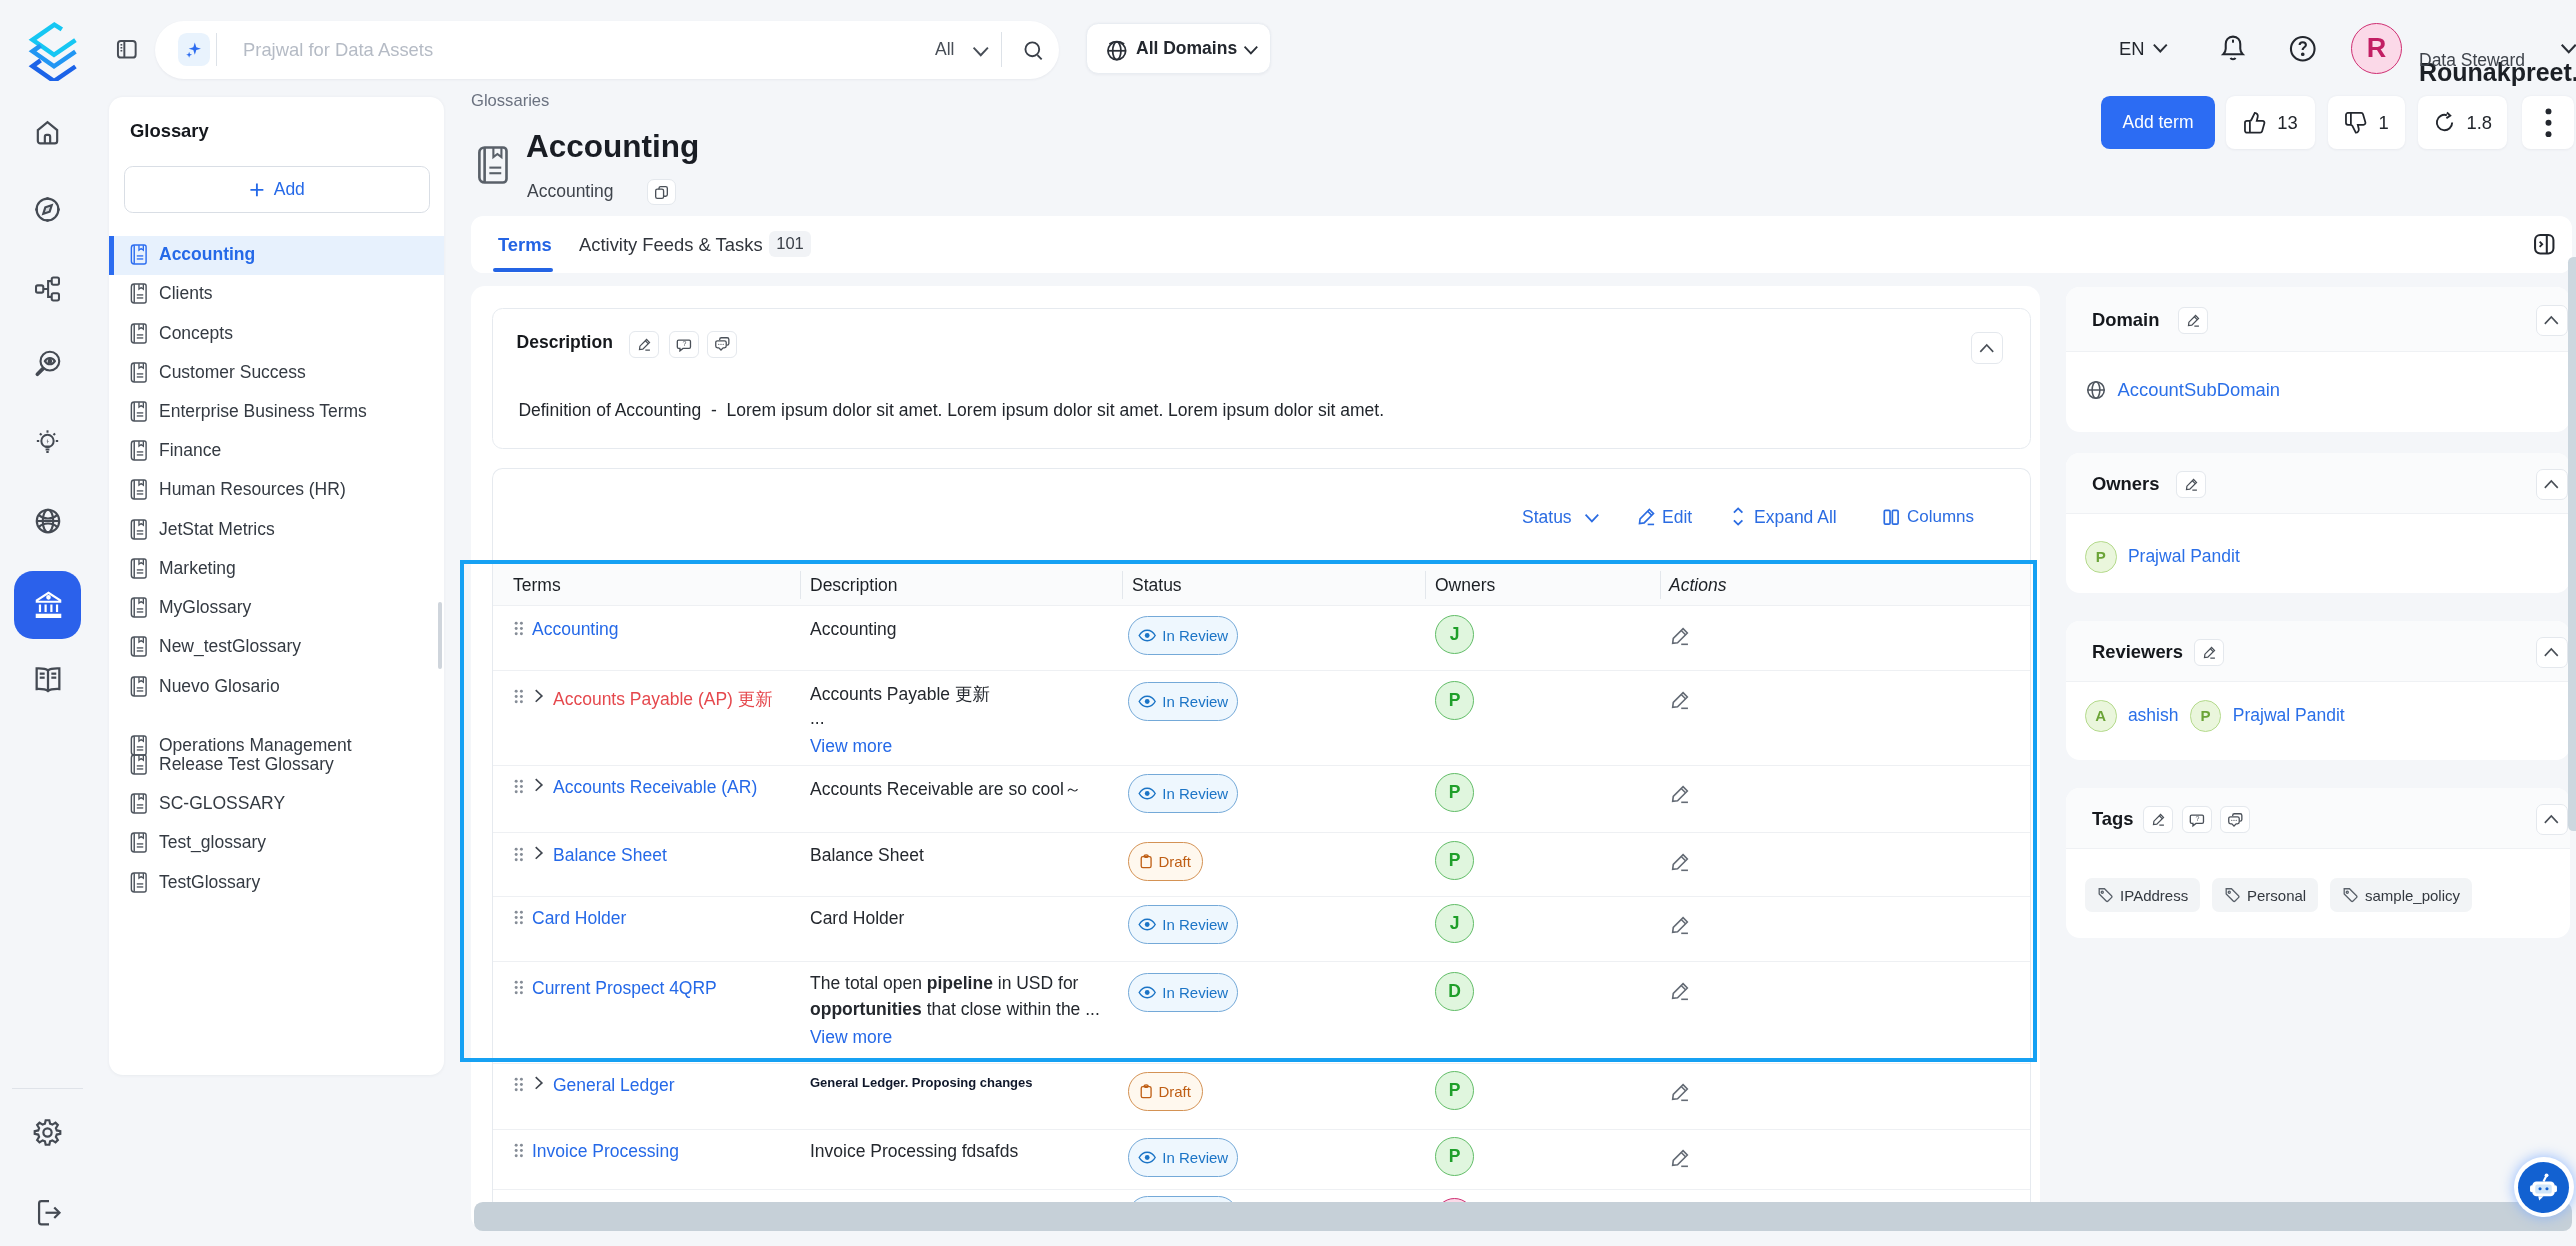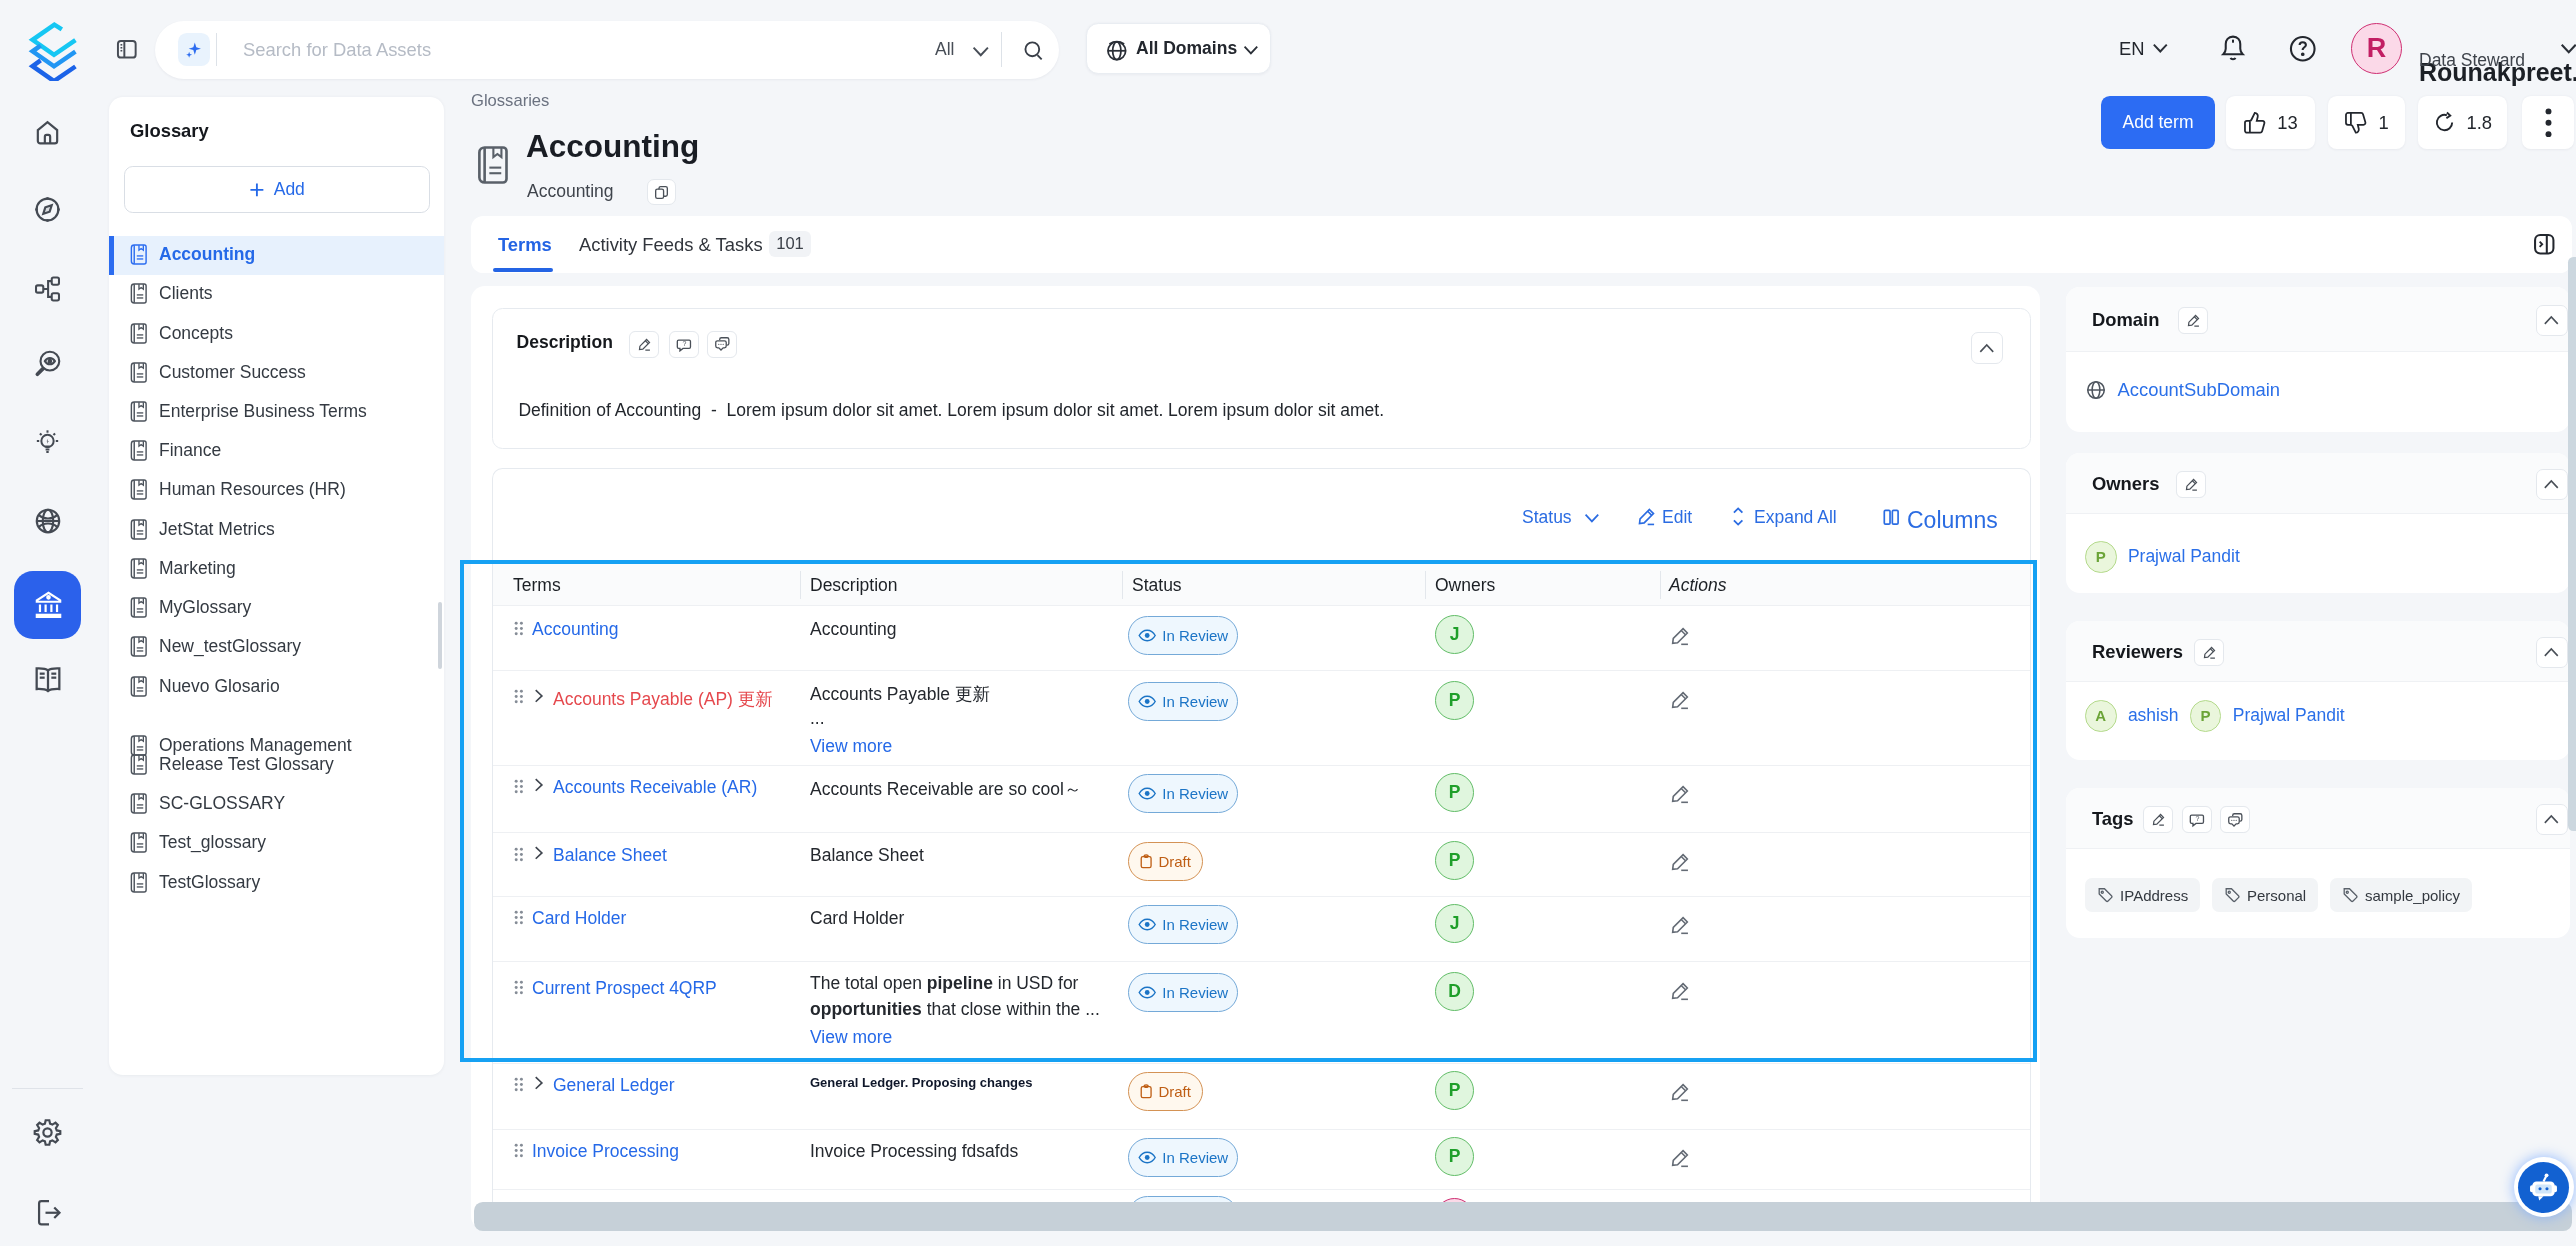--- a/index.html
+++ b/index.html
@@ -32,21 +32,21 @@
   </svg>
 
   <div class="abs" style="left:155px;top:21px;width:904px;height:58px;background:#fff;border-radius:29px;box-shadow:0 0.9px 2.6px rgba(30,40,70,.06);">
     <div class="abs" style="left:23px;top:12.3px;width:31.5px;height:33px;background:#e9f3fd;border-radius:8.8px;display:flex;align-items:center;justify-content:center;">
       <svg width="21" height="21" viewBox="0 0 24 24" fill="#2c6cf0">
           <path d="M13.5 4 L15.2 9.3 L20.5 11 L15.2 12.7 L13.5 18 L11.8 12.7 L6.5 11 L11.8 9.3 Z"></path>
           <path d="M7 14.5 L7.9 17 L10.4 17.9 L7.9 18.8 L7 21.3 L6.1 18.8 L3.6 17.9 L6.1 17 Z"></path>
         </svg>
     </div>
     <div class="abs" style="left:61px;top:12.3px;width:0.9px;height:33px;background:#dde2e8;"></div>
-    <div class="abs" style="left:88px;top:17.5px;font-size:18.4px;color:#b5bbc5;">Search for Data Assets</div>
+    <div class="abs" style="left:88px;top:17.5px;font-size:18.4px;color:#b5bbc5;">Prajwal for Data Assets</div>
     <div class="abs" style="left:780px;top:18.4px;font-size:17.5px;color:#484e57;">All</div>
     <svg class="abs" style="left:817px;top:24.5px;" width="17.5" height="11.4" viewBox="0 0 22 14" fill="none" stroke="#484e57" stroke-width="2.4">
         <path d="M2 2 L11 11.5 L20 2"></path>
       </svg>
     <div class="abs" style="left:846px;top:11.4px;width:0.9px;height:35px;background:#dde2e8;"></div>
     <svg class="abs" style="left:867px;top:17.5px;" width="23.6" height="23.6" viewBox="0 0 24 24" fill="none" stroke="#383e47" stroke-width="1.9">
         <circle cx="10.5" cy="10.5" r="7"></circle>
         <line x1="15.7" y1="16.3" x2="20" y2="20.8"></line>
       </svg>
   </div>
@@ -458,21 +458,21 @@
     <div class="abs" style="left:1169px;top:38px;font-size:17.5px;color:#2b6ce2;">Edit</div>
     <svg class="abs" style="left:1239px;top:37px;" width="12.3" height="21" viewBox="0 0 16 26" fill="none" stroke="#2b6ce2" stroke-width="2.4">
         <path d="M2.5 8 L8 2.5 L13.5 8"></path>
         <path d="M2.5 18 L8 23.5 L13.5 18"></path>
       </svg>
     <div class="abs" style="left:1261px;top:38px;font-size:17.5px;color:#2b6ce2;">Expand All</div>
     <svg class="abs" style="left:1389px;top:39px;" width="18.4" height="18.4" viewBox="0 0 24 24" fill="none" stroke="#2b6ce2" stroke-width="2.2">
         <rect x="3" y="3" width="7.5" height="18" rx="1.5"></rect>
         <rect x="13.5" y="3" width="7.5" height="18" rx="1.5"></rect>
       </svg>
-    <div class="abs" style="left:1414px;top:38px;font-size:23px;color:#2b6ce2;">Columns</div>
+    <div class="abs" style="left:1414px;top:38px;font-size:17px;color:#2b6ce2;">Columns</div>
 
     <div class="abs" style="left:0;top:95px;width:1537px;height:42px;background:#fafbfc;border-bottom:1.8px solid #eef0f3;">
       <div class="abs" style="left:20px;top:10.5px;font-size:17.5px;color:#1c2025;">Terms</div>
       <div class="abs" style="left:317px;top:10.5px;font-size:17.5px;color:#1c2025;">Description</div>
       <div class="abs" style="left:639px;top:10.5px;font-size:17.5px;color:#1c2025;">Status</div>
       <div class="abs" style="left:942px;top:10.5px;font-size:17.5px;color:#1c2025;">Owners</div>
       <div class="abs" style="left:1176px;top:10.5px;font-size:17.5px;color:#1c2025;font-style:italic;">Actions</div>
       <div class="abs" style="left:307px;top:7px;width:0.9px;height:28px;background:#e3e7ec;"></div>
       <div class="abs" style="left:629px;top:7px;width:0.9px;height:28px;background:#e3e7ec;"></div>
       <div class="abs" style="left:932px;top:7px;width:0.9px;height:28px;background:#e3e7ec;"></div>

